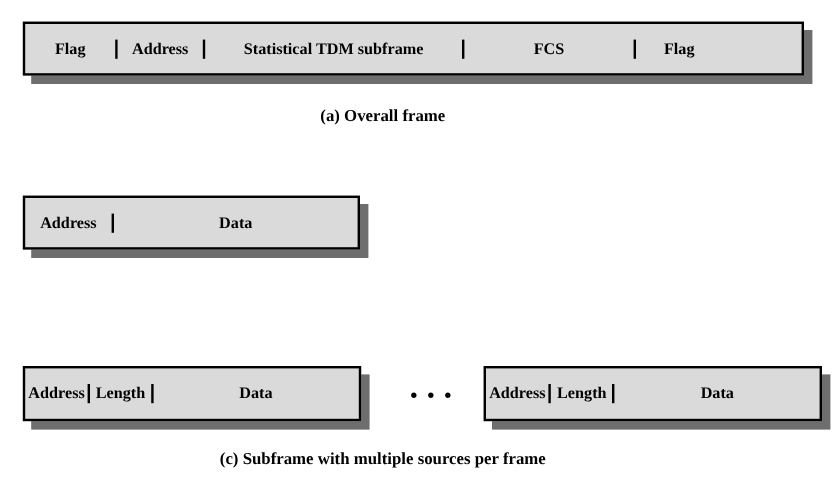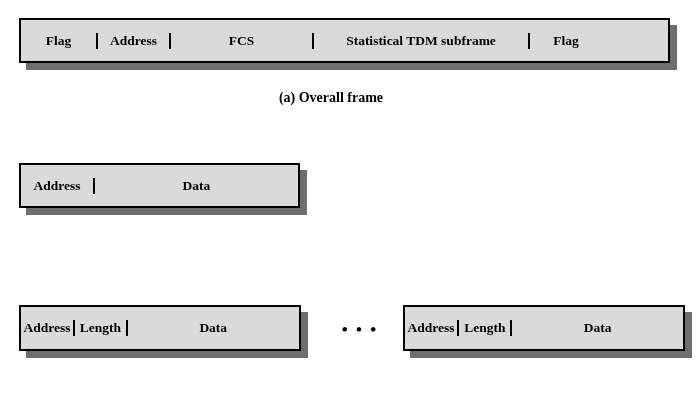--- a/index.html
+++ b/index.html
@@ -39,21 +39,21 @@
   }
   .frame-box .cell + .cell {
     border-left: 2px solid var(--box-border, #000000);
   }
   .frame-a { left: 19px; top: 18px;  width: 651px; height: 45px; }
   .frame-b { left: 19px; top: 163px; width: 281px; height: 45px; }
   .frame-c-left  { left: 19px;  top: 305px; width: 282px; height: 46px; }
   .frame-c-right { left: 403px; top: 305px; width: 282px; height: 46px; }
   .caption {
     position: absolute;
-    left: 16px;
+    left: 4px;
     width: 630px;
     text-align: center;
     font-weight: bold;
     font-size: 14px;
     color: #000000;
   }
   .caption-a { top: 90px; }
   .caption-b { top: 235px; }
   .caption-c { top: 376px; }
   .ellipsis {
@@ -71,22 +71,22 @@
   }
 </style>
 </head>
 <body>
 
 <div class="page">
 
   <div class="frame-box frame-a">
       <div class="cell" style="flex: 0 1 75px;">Flag</div>
       <div class="cell" style="flex: 0 1 73px;">Address</div>
+      <div class="cell" style="flex: 0 1 216px;">Statistical TDM subframe</div>
       <div class="cell" style="flex: 0 1 143px;">FCS</div>
-      <div class="cell" style="flex: 0 1 216px;">Statistical TDM subframe</div>
       <div class="cell" style="flex: 0 1 74px;">Flag</div>
     </div>
 
   <div class="caption caption-a">(a) Overall frame</div>
 
   <div class="frame-box frame-b">
       <div class="cell" style="flex: 0 1 73px;">Address</div>
       <div class="cell" style="flex: 0 1 208px;">Data</div>
     </div>
 
@@ -98,14 +98,15 @@
     </div>
 
   <div class="ellipsis">• • •</div>
 
   <div class="frame-box frame-c-right">
       <div class="cell" style="flex: 0 1 53px;">Address</div>
       <div class="cell" style="flex: 0 1 54px;">Length</div>
       <div class="cell" style="flex: 0 1 175px;">Data</div>
     </div>
 
+  <div class="caption caption-c">(c) Subframe with multiple sources per frame</div>
 
 </div>
 
 </body></html>

